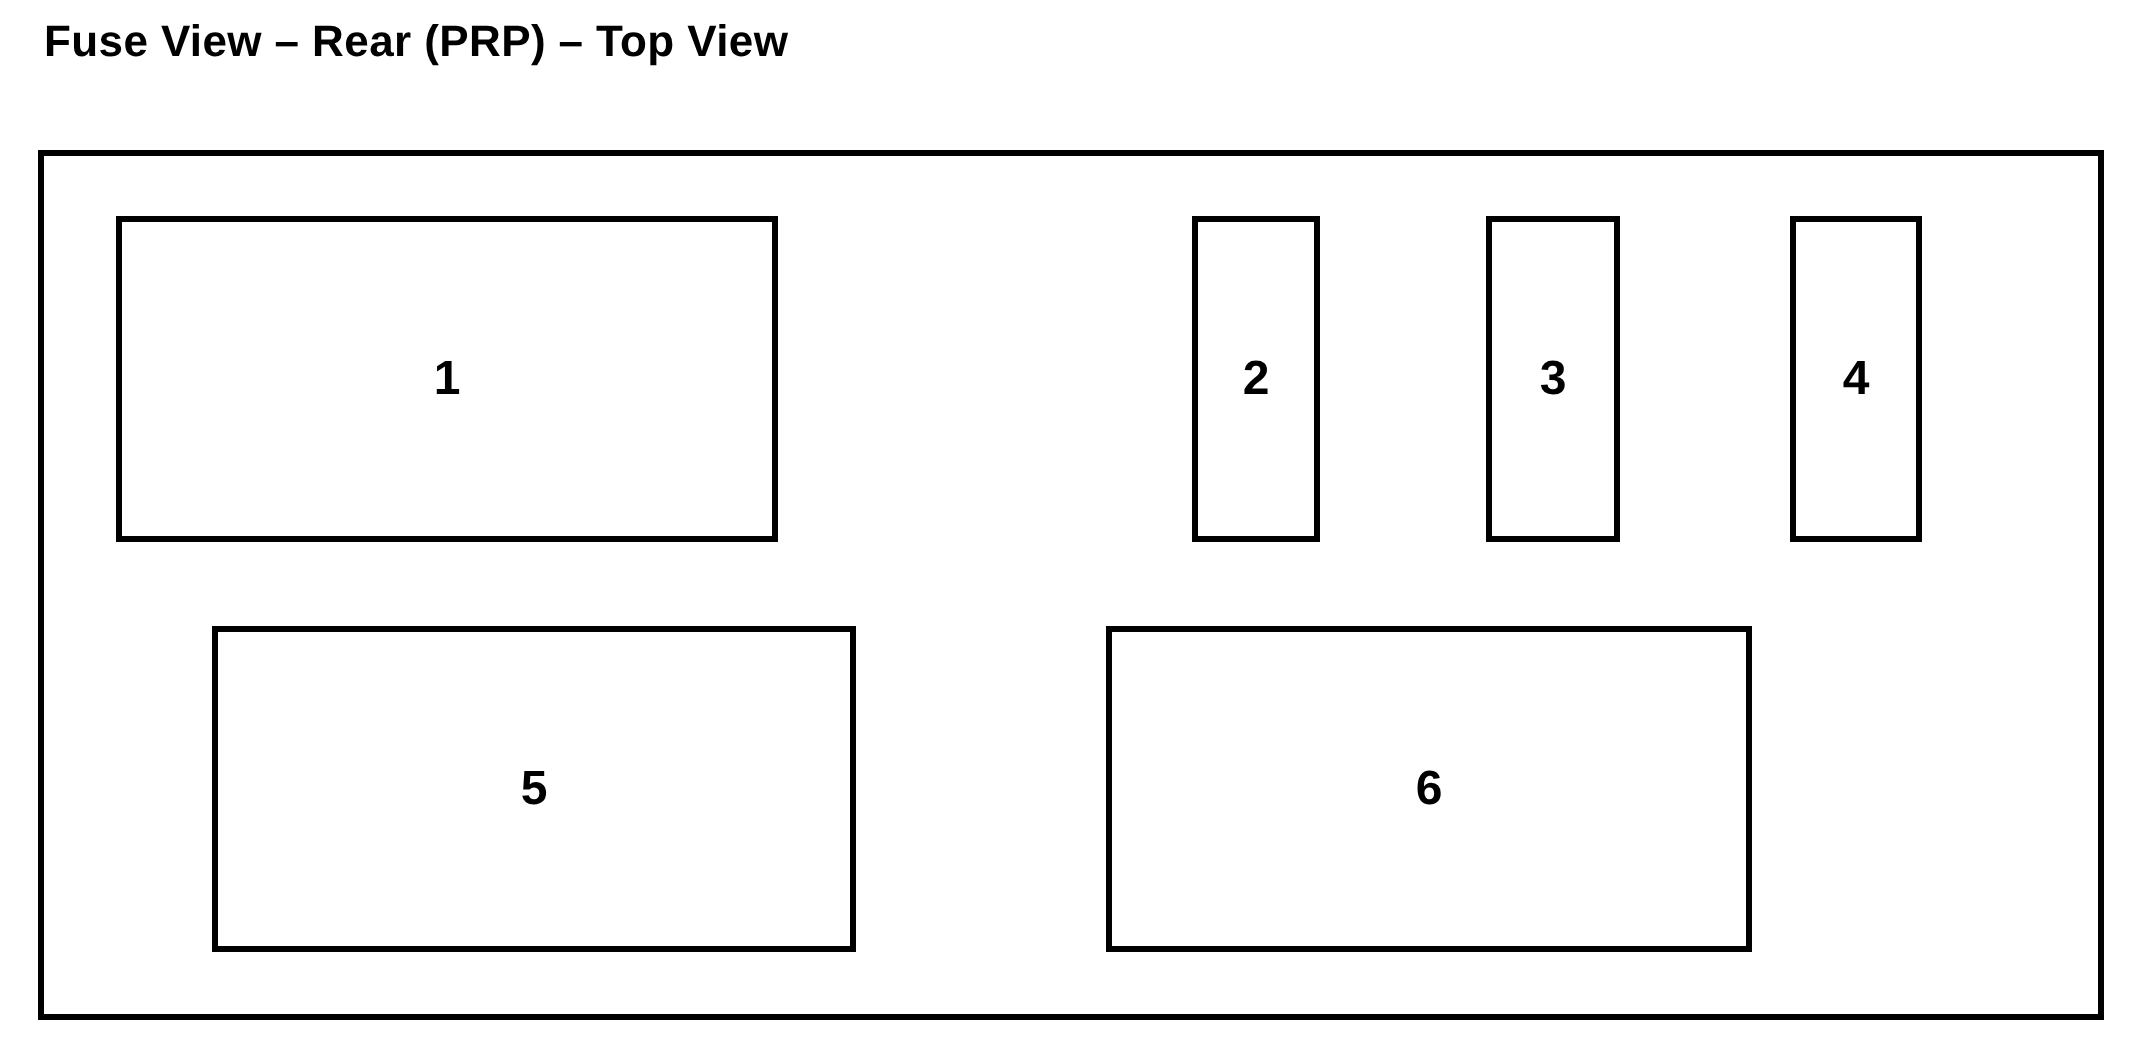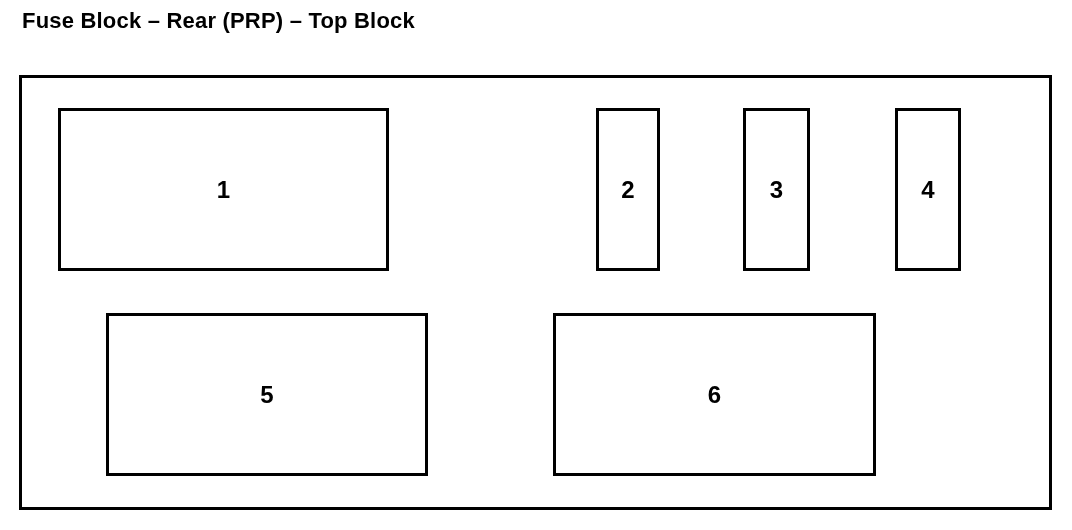--- a/index.html
+++ b/index.html
@@ -52,21 +52,21 @@
   .b3 { left: 743px; top: 108px; width: 67px;  height: 163px; }
   .b4 { left: 895px; top: 108px; width: 66px;  height: 163px; }
   .b5 { left: 106px; top: 313px; width: 322px; height: 163px; }
   .b6 { left: 553px; top: 313px; width: 323px; height: 163px; }
 </style>
 </head>
 <body>
 
 <div class="page">
 
-  <div class="diagram-title">Fuse Block – Rear (PRP) – Top Block</div>
+  <div class="diagram-title">Fuse View – Rear (PRP) – Top View</div>
 
   <div class="fuse-panel">
   </div>
 
   <div class="fuse-box b1">
     <span>1</span>
   </div>
 
   <div class="fuse-box b2">
     <span>2</span>

